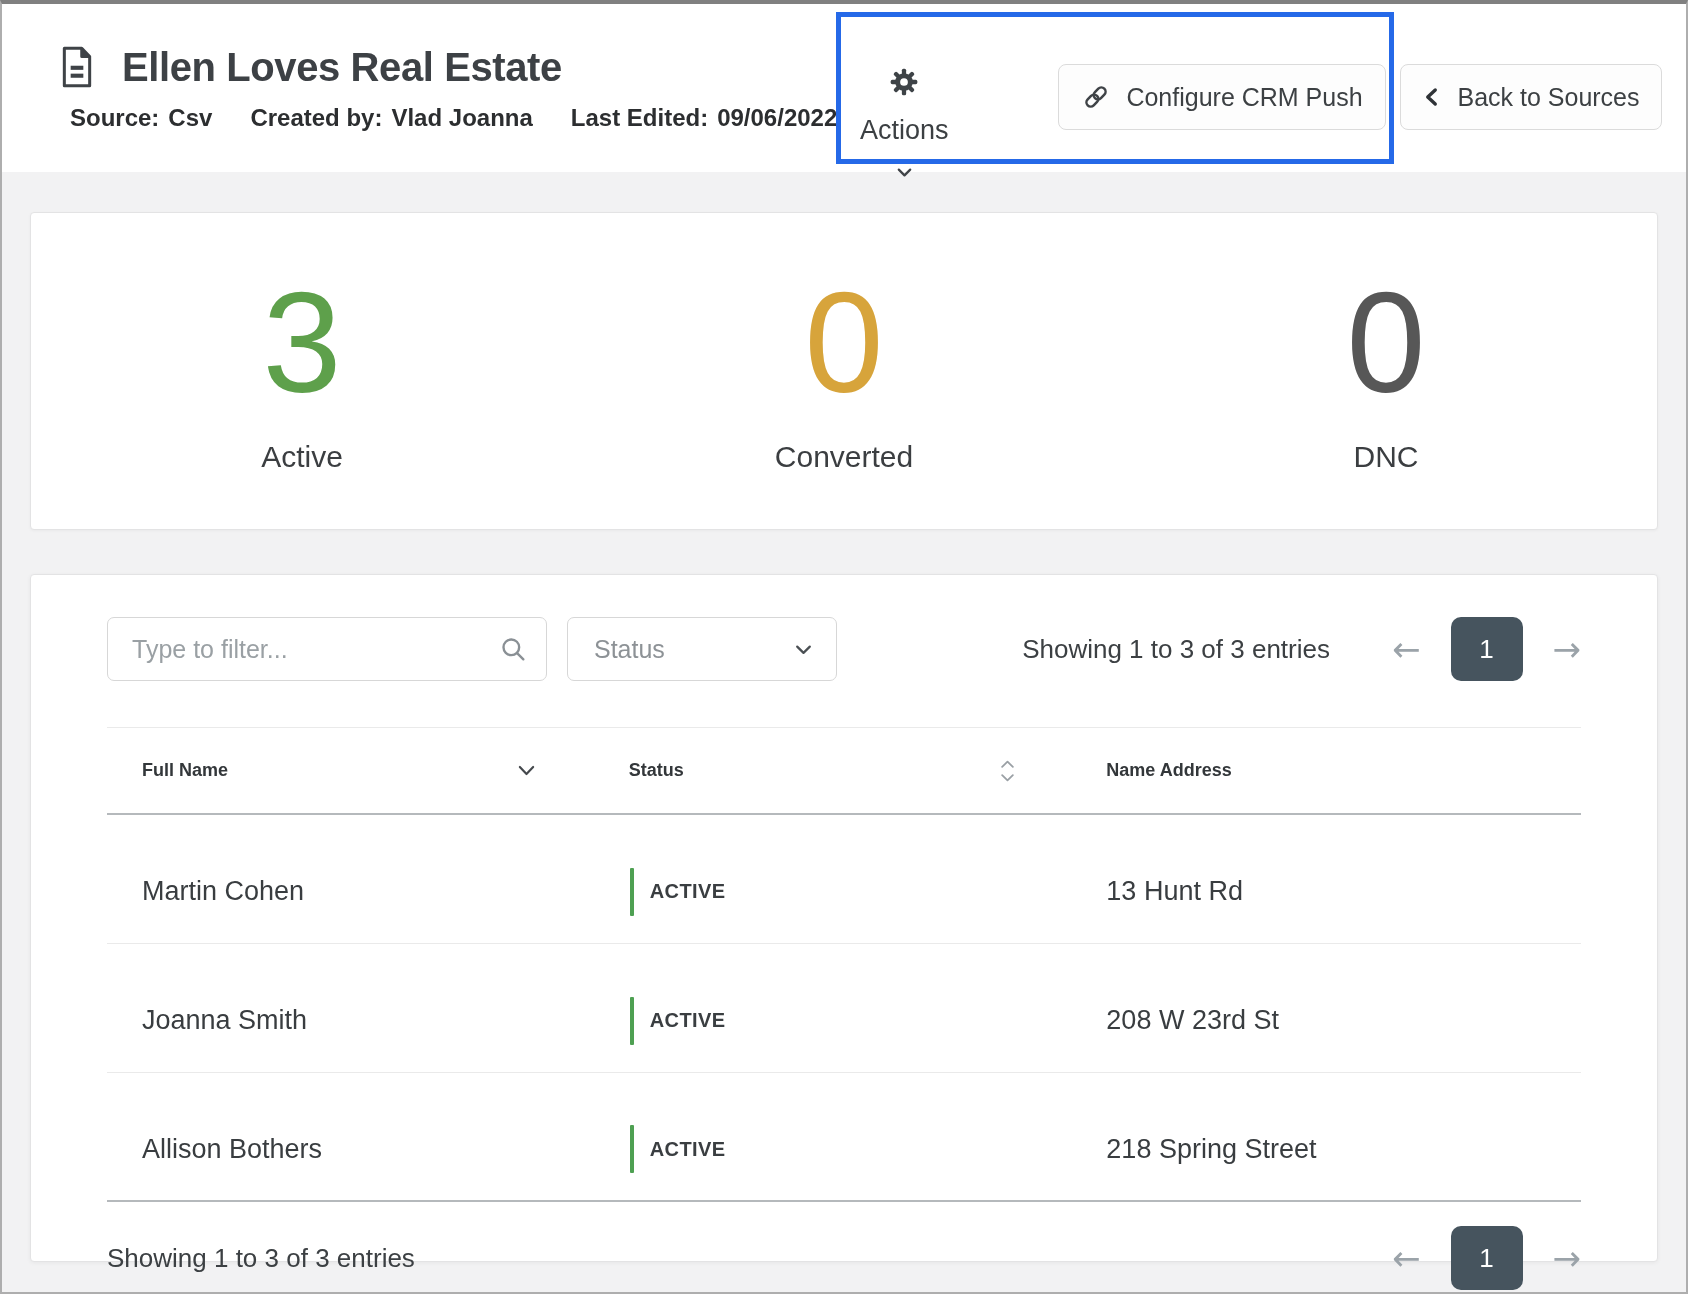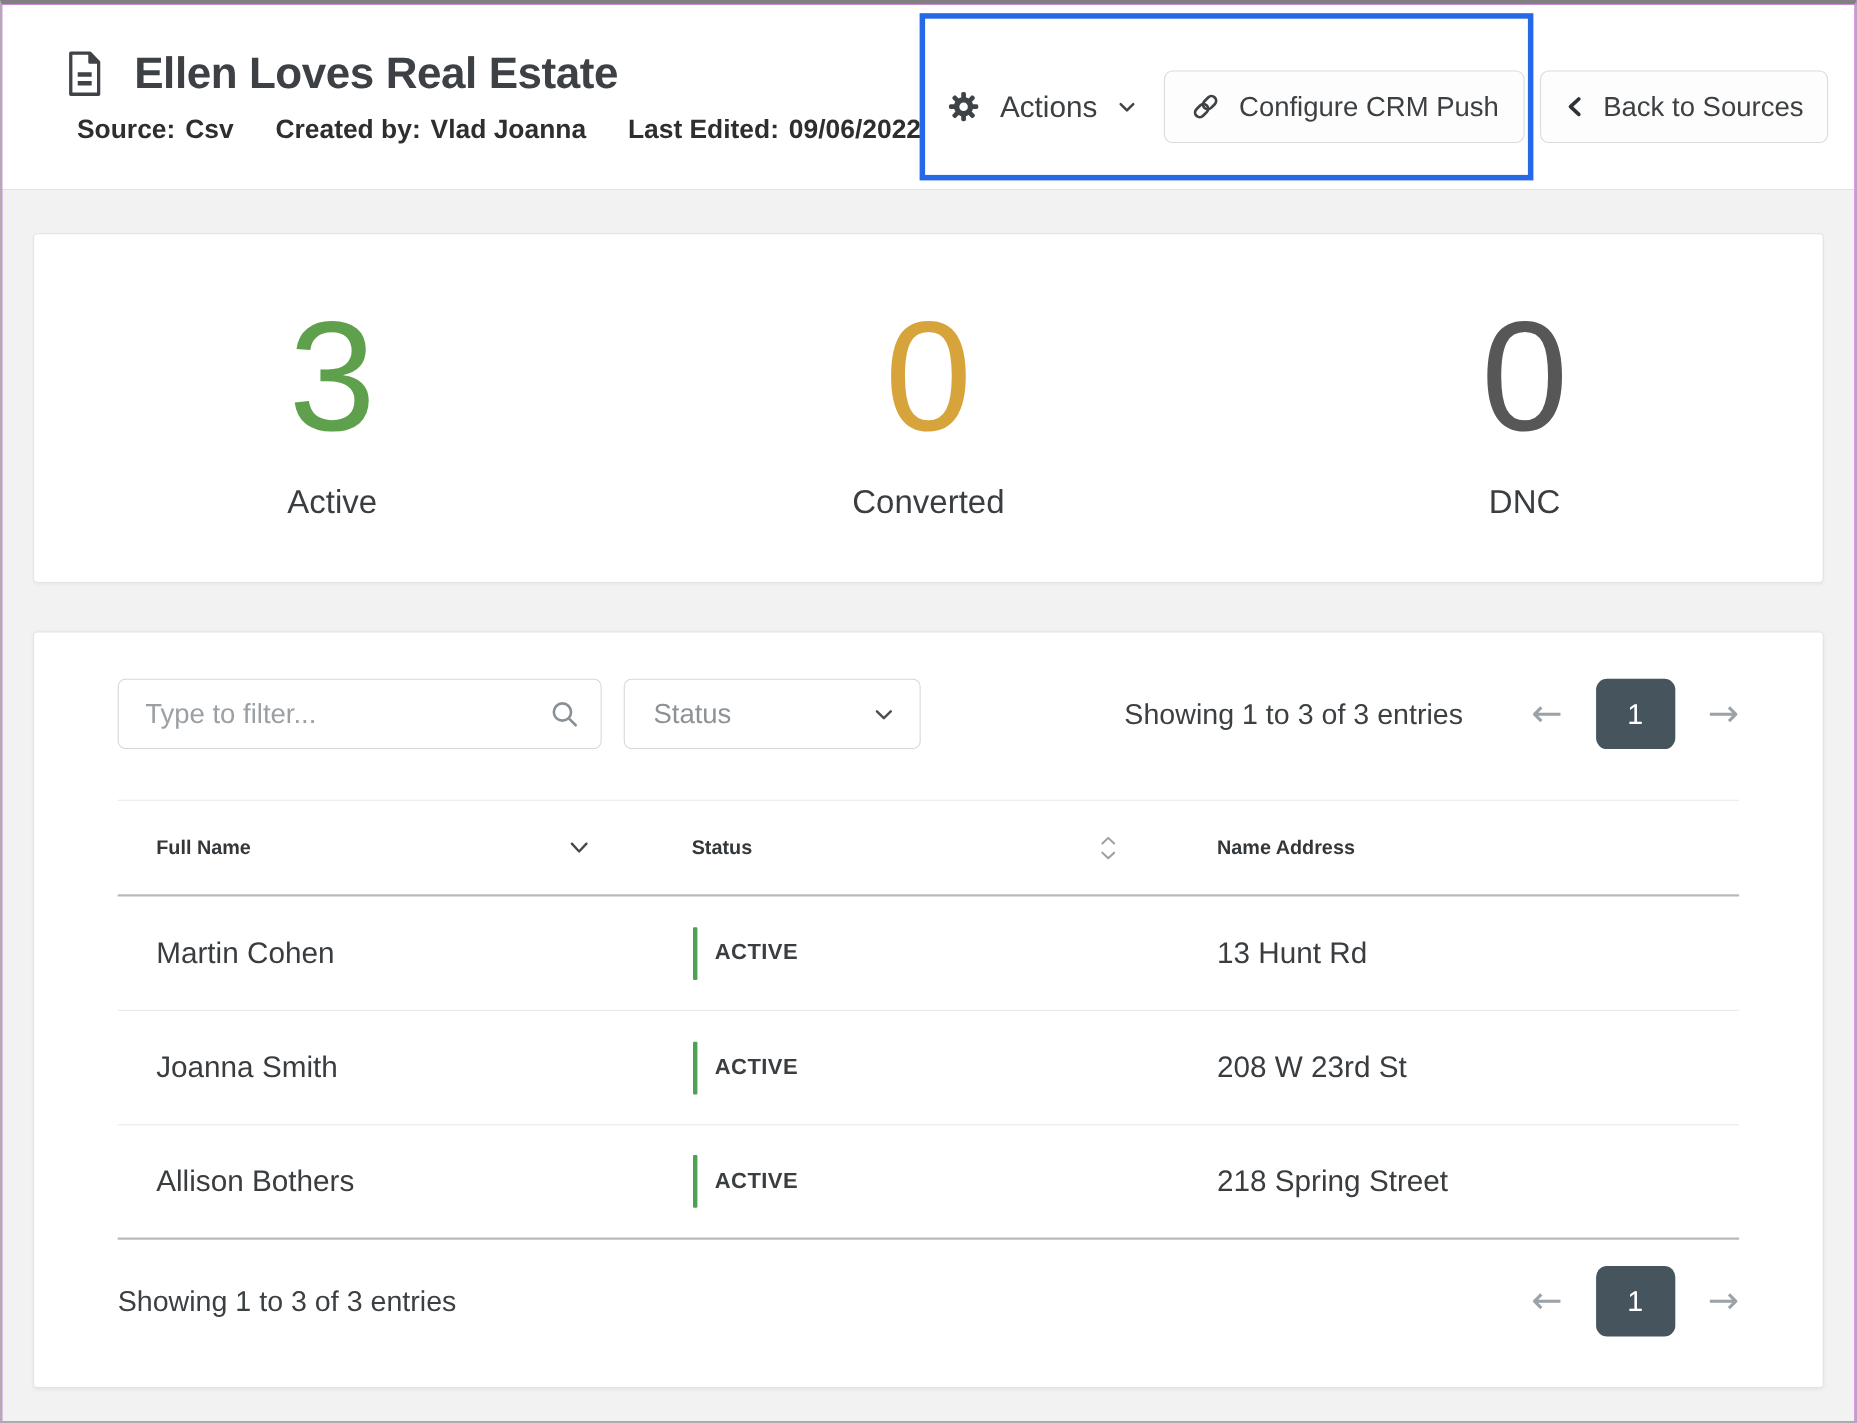--- a/index.html
+++ b/index.html
@@ -25,21 +25,21 @@
 
   .highlight-box {
     position:absolute; left:834px; top:8px; width:558px; height:152px;
     border:5px solid #2569e8; z-index:6; pointer-events:none;
   }
 
   .actions-btn {
     position:absolute; left:858px; top:62px; height:62px;
     display:flex; align-items:center; gap:17px;
     background:none; border:none; cursor:pointer;
-    font-family:inherit; font-size:27px; color:#3c4043;
+    font-family:inherit; font-size:27px; color:#3c4043;flex-direction:column;
   }
   .btn {
     position:absolute; display:flex; align-items:center; justify-content:center; gap:15px;
     background:#fdfdfd; border:1px solid #dbdbdb; border-radius:8px;
     font-family:inherit; font-size:25px; color:#3c4043; height:66px; cursor:pointer;
   }
   .config-btn { left:1056px; top:60px; width:328px; }
   .back-btn   { left:1398px; top:60px; width:262px; }
 
   
@@ -94,21 +94,21 @@
   }
   .th { display:flex; align-items:center; cursor:pointer; }
   .th1 { padding-left:35px; padding-right:93px; }
   .th2 { padding-right:91px; }
   .th .sort-el { margin-left:auto; display:inline-flex; }
   .sort-double { display:flex; flex-direction:column; gap:4px; }
 
   .trow {
     height:104px; align-items:center;
     border-bottom:1px solid #eaeaea;
-    font-size:27px; color:#393d40; cursor:pointer;
+    font-size:27px; color:#393d40; cursor:pointer;margin-top:25px;
   }
   .trow:last-child { border-bottom:2px solid #b5b9bc; }
   .cell-name { padding-left:35px; }
   .status-cell { display:flex; align-items:center; padding-left:1px; }
   .status-bar { width:4px; height:48px; background:#4ea052; border-radius:1px; }
   .status-text { margin-left:16px; font-size:20px; font-weight:bold; color:#3a3e41; letter-spacing:0.4px; }
 
   .table-footer { display:flex; align-items:center; margin-top:24px; }
   .table-footer .showing-text { margin-left:0; }
   .table-footer .pager { margin-left:auto; }

